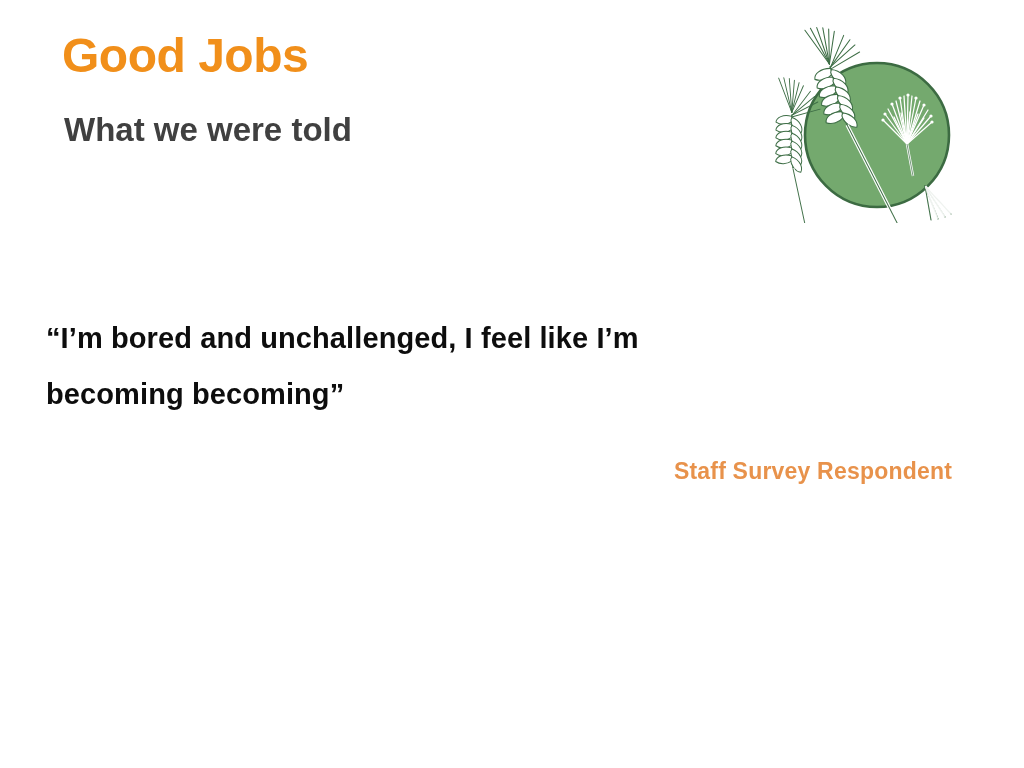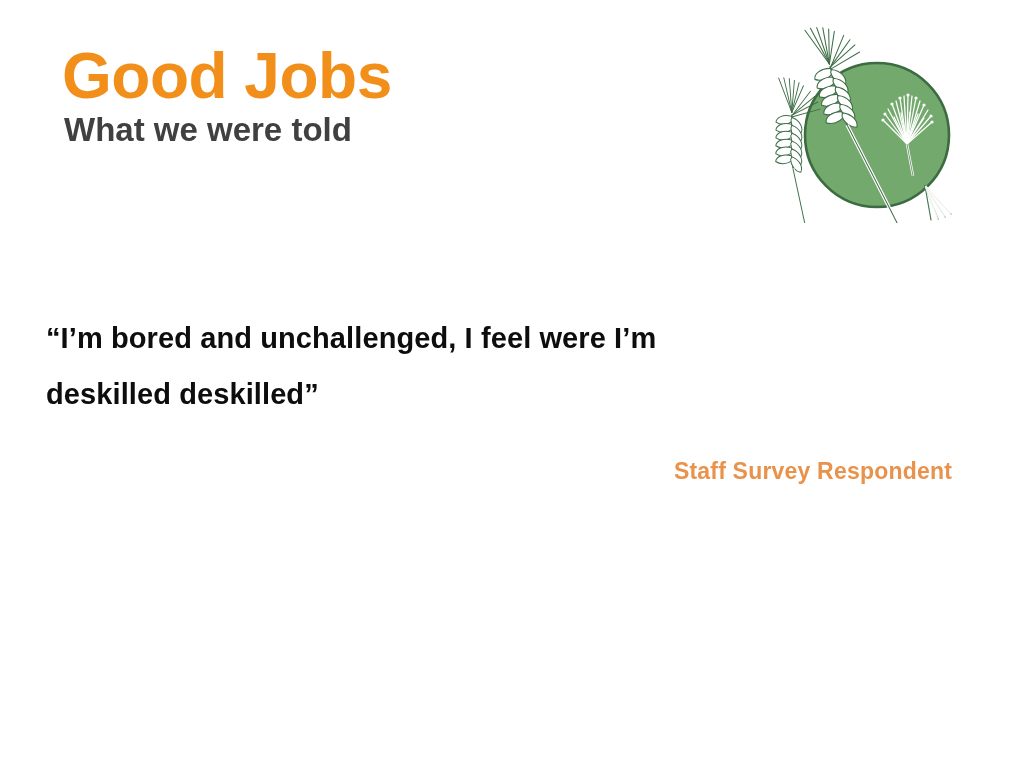--- a/index.html
+++ b/index.html
@@ -17,22 +17,22 @@
     width: 1024px;
     height: 768px;
     background: #ffffff;
     overflow: hidden;
   }
 
   
   #slide-title {
     position: absolute;
     left: 62px;
-    top: 44px;
-    font-size: 64px;
+    top: 32px;
+    font-size: 48px;
     font-weight: bold;
     line-height: 1.0;
     color: #F18F1A;
     letter-spacing: -0.5px;
     white-space: nowrap;
   }
   #slide-subtitle {
     position: absolute;
     left: 64px;
     top: 113px;
@@ -201,19 +201,19 @@
       </g>
       <g stroke="#FFFFFF" stroke-width="2.2" fill="none" stroke-linecap="round" opacity="0.9">
         <path d="M151,169 L175,195"></path>
         <path d="M151,169 L169,198"></path>
         <path d="M151,169 L162,200"></path>
       </g>
     </svg>
   </div>
 
   <div id="quote-block">
-    <div class="quote-line">“I’m bored and unchallenged, I feel were I’m</div>
-    <div class="quote-line">deskilled deskilled”</div>
+    <div class="quote-line">“I’m bored and unchallenged, I feel like I’m</div>
+    <div class="quote-line">becoming becoming”</div>
   </div>
 
   <div id="attribution">Staff Survey Respondent</div>
 
 </div>
 
 </body></html>

